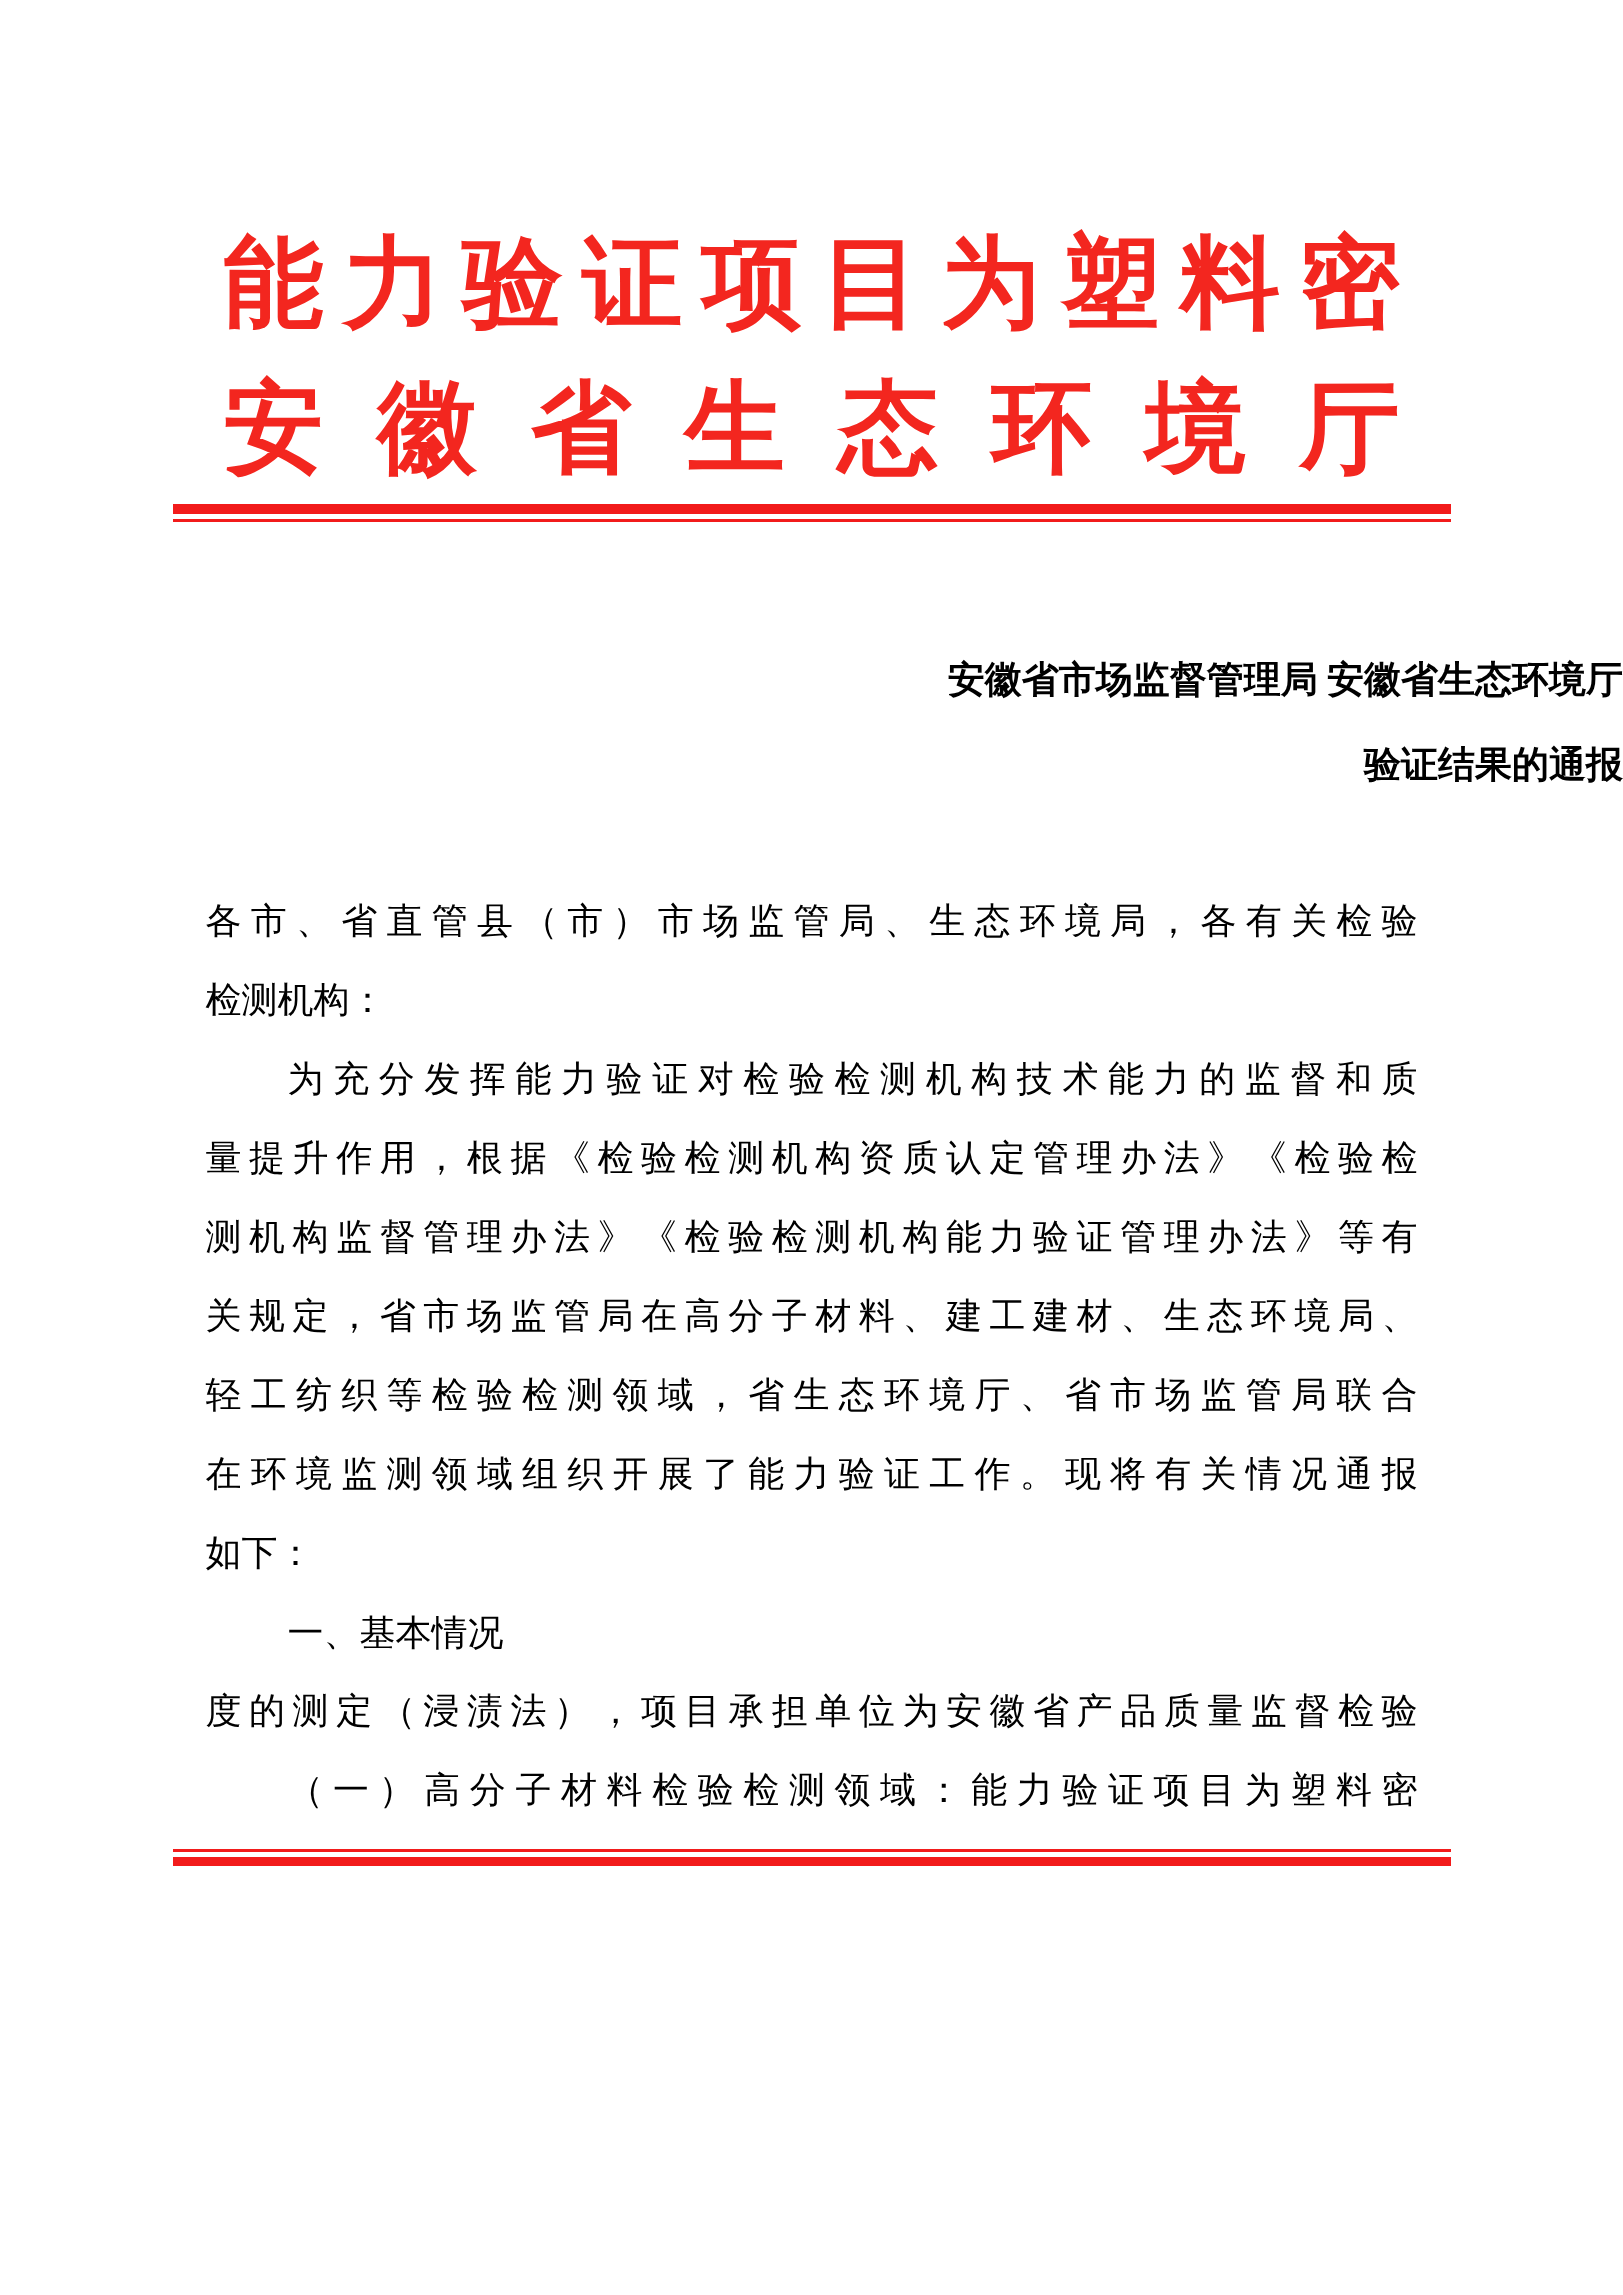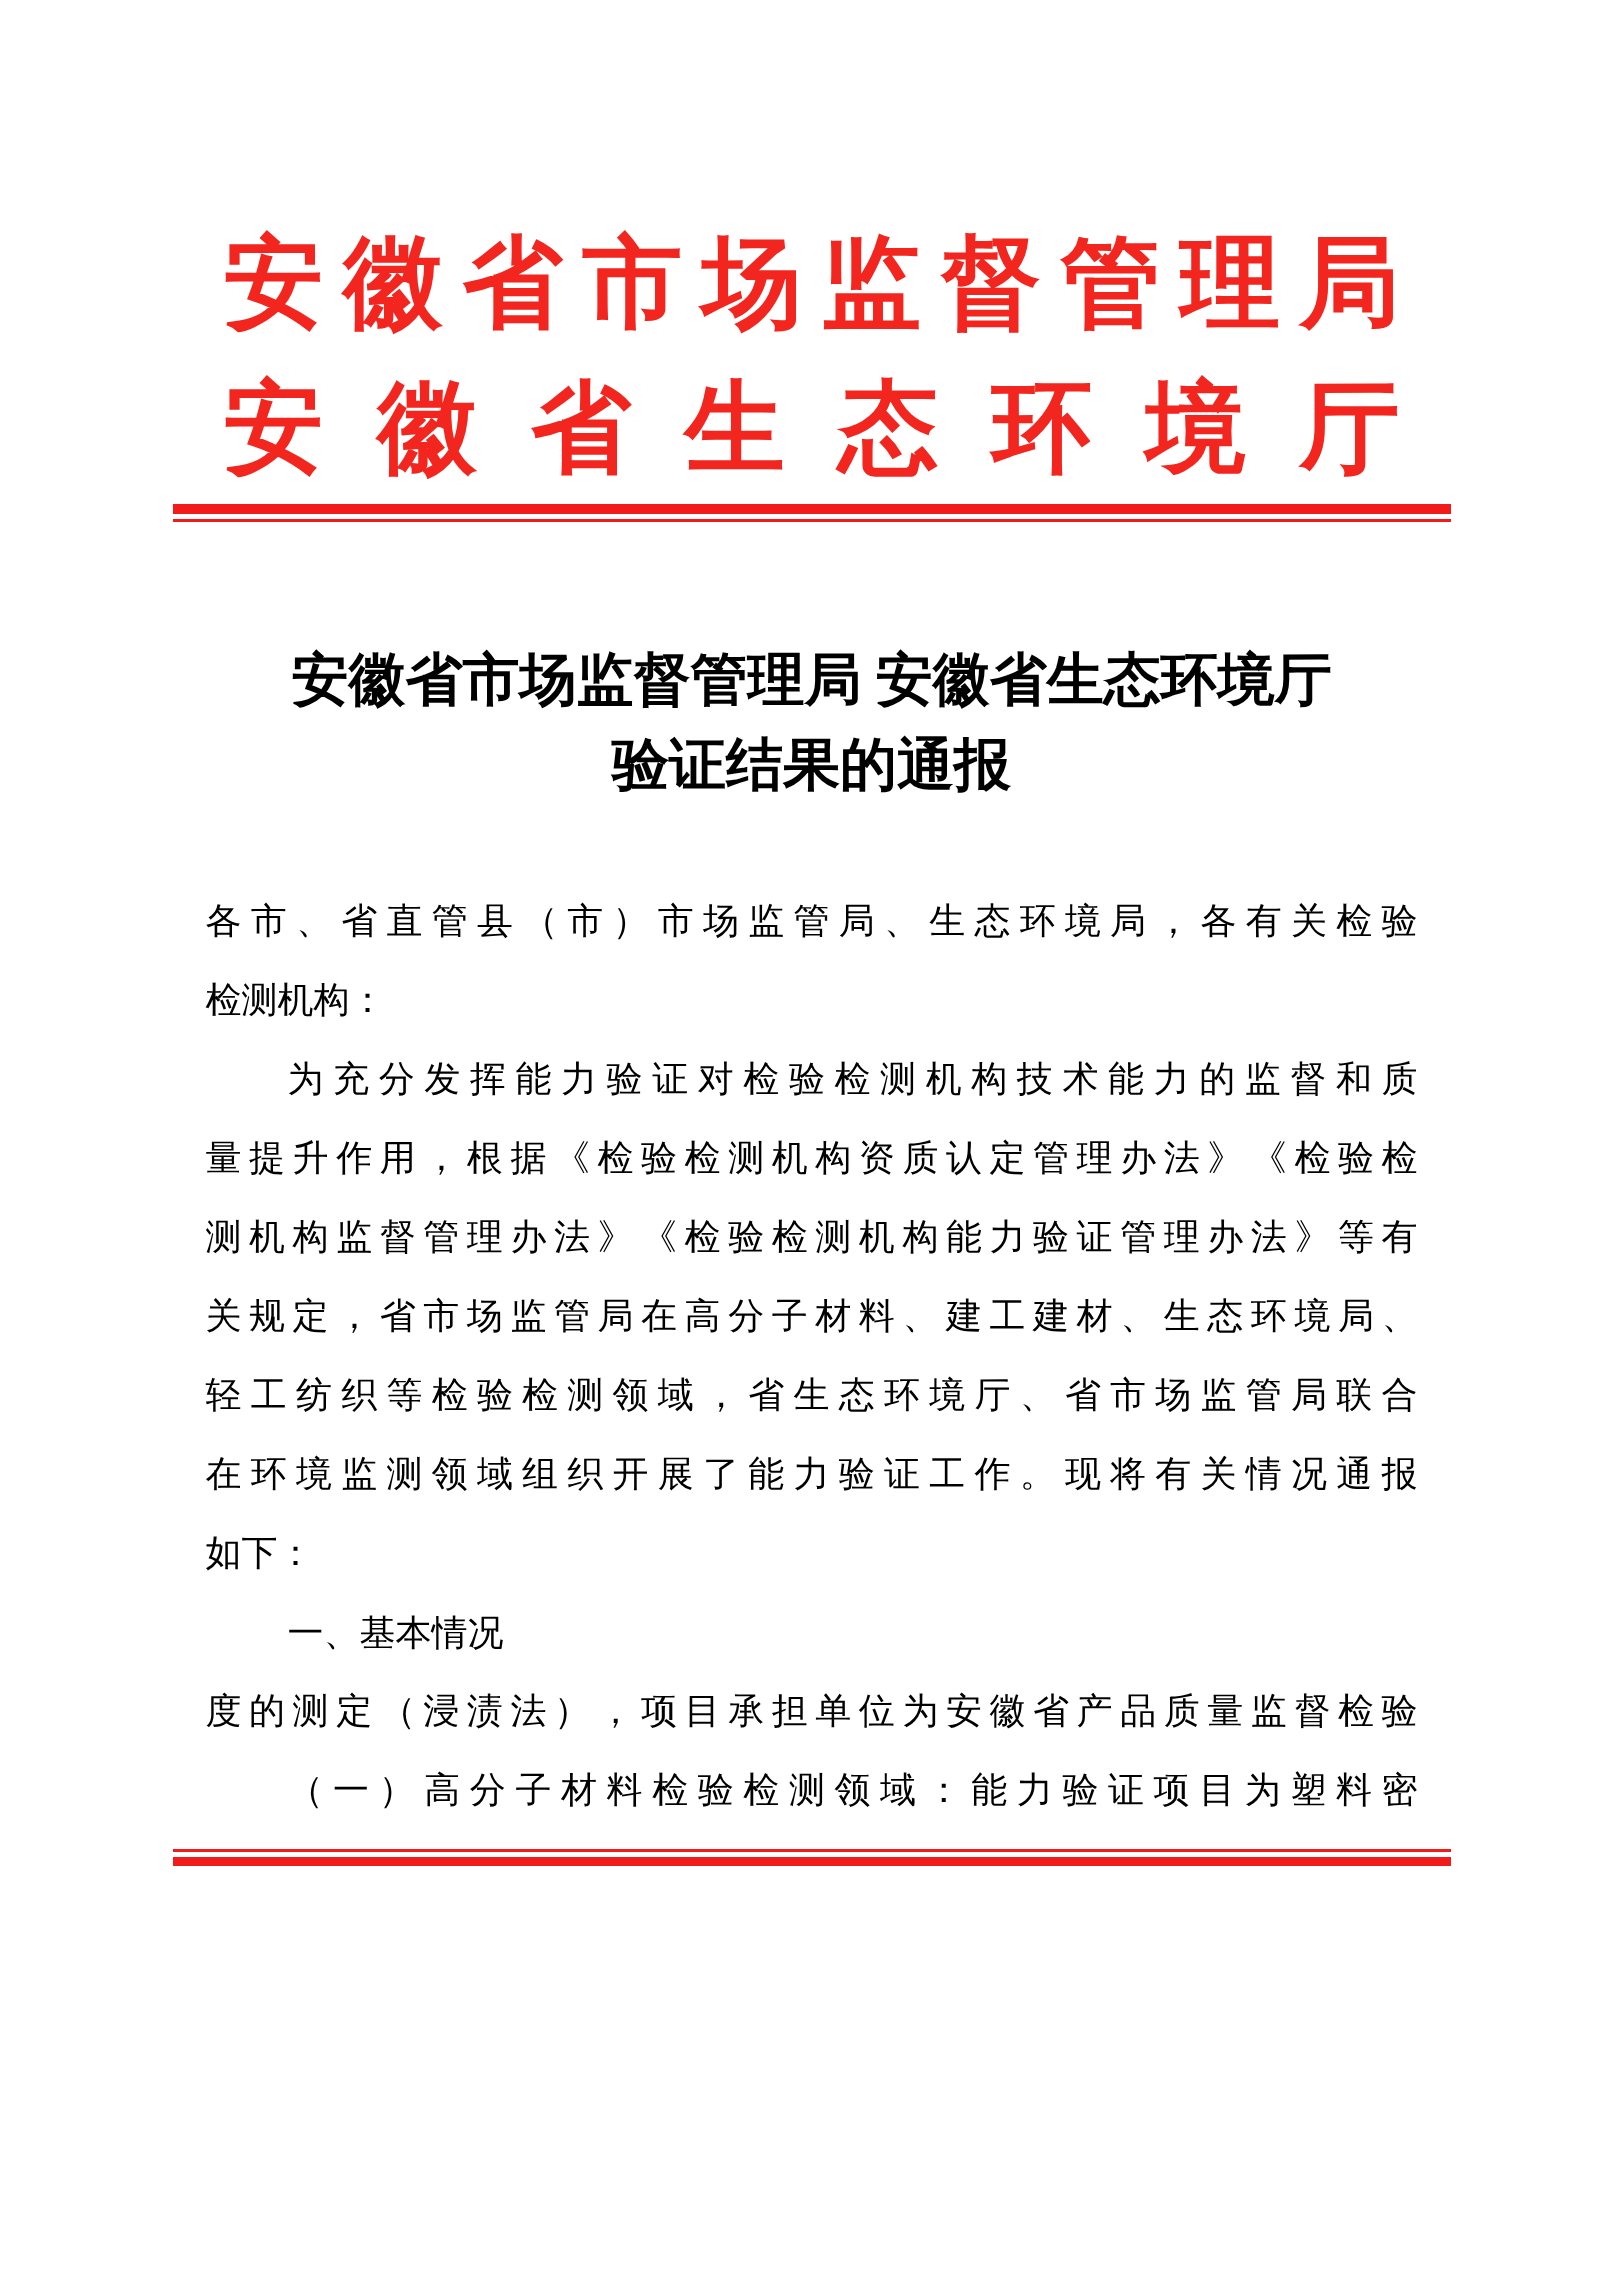--- a/index.html
+++ b/index.html
@@ -44,22 +44,22 @@
     margin: 34px auto 0 auto;
     text-align: right;
     padding-right: 18px;
     font-size: 49px;
     line-height: 56px;
     white-space: nowrap;
   }
   
   .doc-title {
     margin-top: 115px;
-    text-align: center;
-    font-size: 57px;
+    text-align: right;
+    font-size: 37px;
     line-height: 85px;
     font-weight: 700;
   }
   .title-line { display: block; }
   
   .doc-body {
     width: 1212px;
     margin: 75px auto 0 auto;
   }
   .body-line {
@@ -79,21 +79,21 @@
   .rule-thin-bottom  { height: 3.6px;  margin-top: 18.4px; }
   .rule-thick-bottom { height: 9.2px; margin-top: 4.6px; }
 </style>
 </head>
 <body>
 
 <div class="page">
 
   <header>
     <div class="letterhead-block">
-      <div class="agency-line agency-line-1">安徽省市场监督管理局</div>
+      <div class="agency-line agency-line-1">能力验证项目为塑料密</div>
       <div class="agency-line agency-line-2">安徽省生态环境厅</div>
     </div>
     <div class="rule rule-thick-top"></div>
     <div class="rule rule-thin-top"></div>
   </header>
 
 
   <h1 class="doc-title">
     <span class="title-line">安徽省市场监督管理局 安徽省生态环境厅</span>
     <span class="title-line">验证结果的通报</span>

